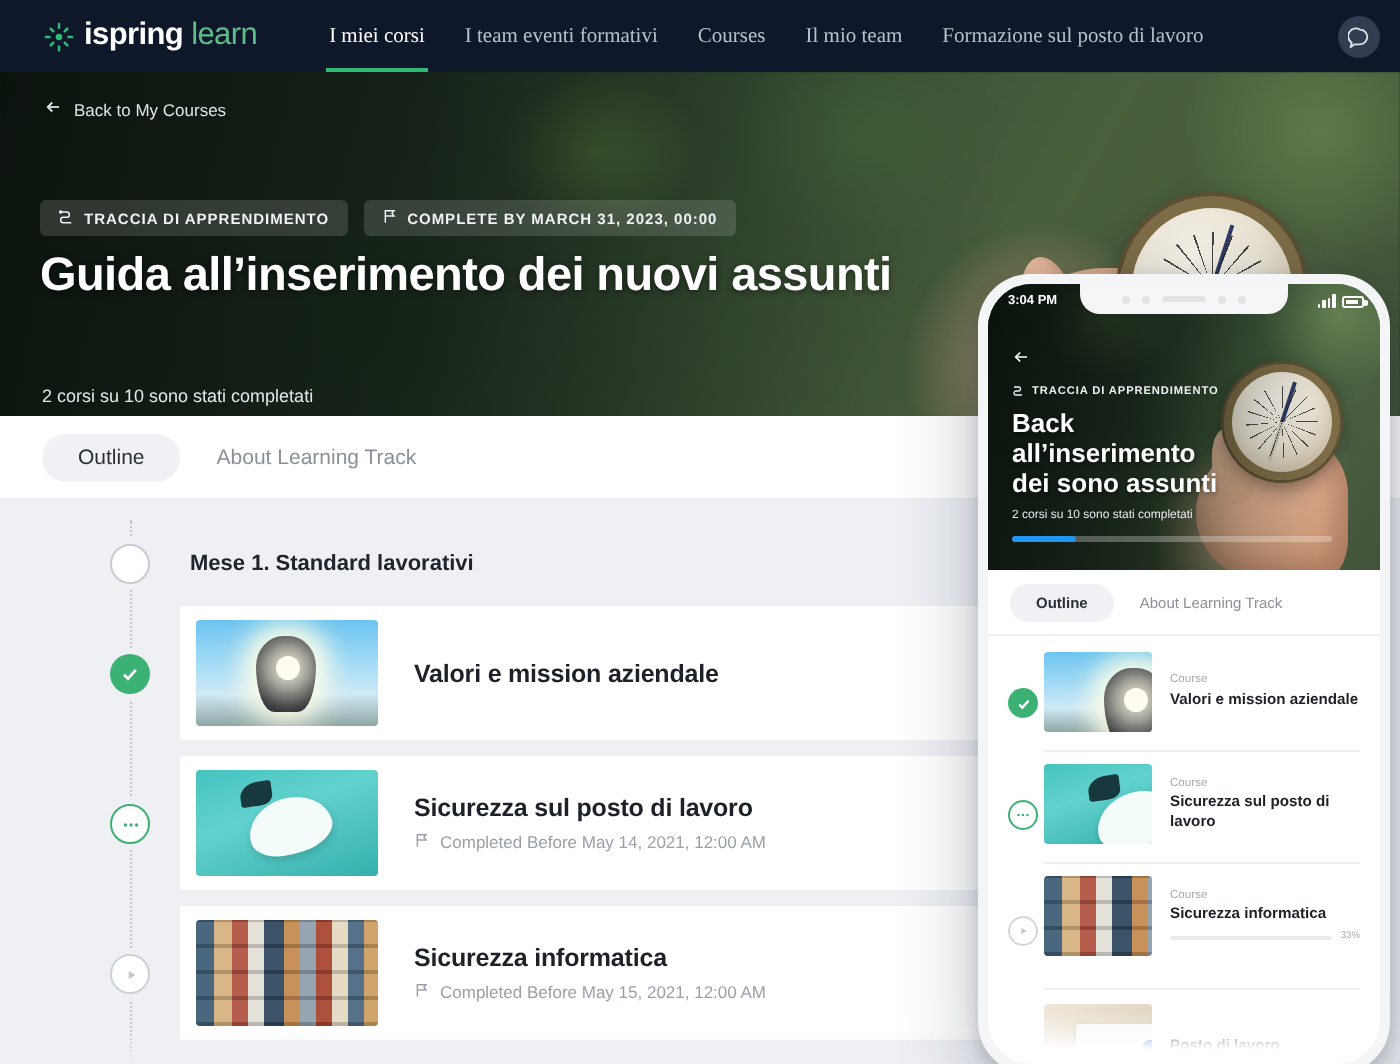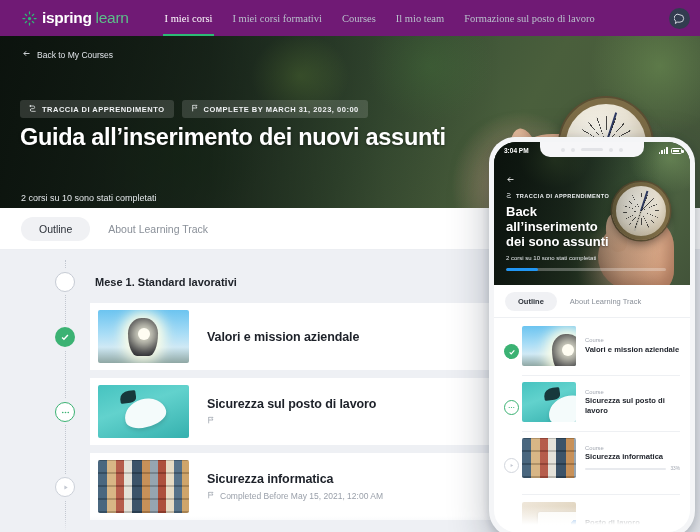--- a/index.html
+++ b/index.html
@@ -14,21 +14,21 @@
     position: relative;
     width: 700px; height: 532px;
     background: #ffffff;
     overflow: hidden;
   }
 
   
   .topnav {
     position: absolute; top: 0; left: 0;
     width: 700px; height: 36px;
-    background: #701a75;
+    background: #0f172a;
     display: flex; align-items: center;
     z-index: 40;
   }
   .logo-wrap {
     display: flex; align-items: center;
     margin-left: 22px; gap: 5px;
   }
   .logo-mark {
     width: 15px; height: 15px;
     position: relative;
@@ -540,21 +540,21 @@
         </svg>
       </span>
       <span class="logo-text"><span class="w1">ispring</span> <span class="w2">learn</span></span>
     </div>
 
     <div class="nav-items">
       <div class="nav-item active">
           <span>I miei corsi</span>
         </div>
       <div class="nav-item">
-          <span>I miei corsi formativi</span>
+          <span>I team eventi formativi</span>
         </div>
       <div class="nav-item">
           <span>Courses</span>
         </div>
       <div class="nav-item">
           <span>Il mio team</span>
         </div>
       <div class="nav-item">
           <span>Formazione sul posto di lavoro</span>
         </div>
@@ -650,20 +650,21 @@
       <div class="card-thumb thumb-boat"></div>
       <div class="card-body">
         <div class="card-title">Sicurezza sul posto di lavoro</div>
         <div class="card-sub">
           <span>
             <svg width="8" height="8" viewBox="0 0 24 24" fill="none" stroke="#9aa0aa" stroke-width="2.2">
               <path d="M5 22V3"></path>
                 <path d="M5 4h13l-3 4 3 4H5"></path>
             </svg>
           </span>
+          <span>Completed Before May 14, 2021, 12:00 AM</span>
         </div>
       </div>
     </div>
 
     <div class="marker locked" style="top:227px">
       <svg width="9" height="9" viewBox="0 0 24 24" fill="#c3c8d1">
         <path d="M9 6.5l9 5.5-9 5.5z"></path>
       </svg>
     </div>
     <div class="card" style="top:203px">

